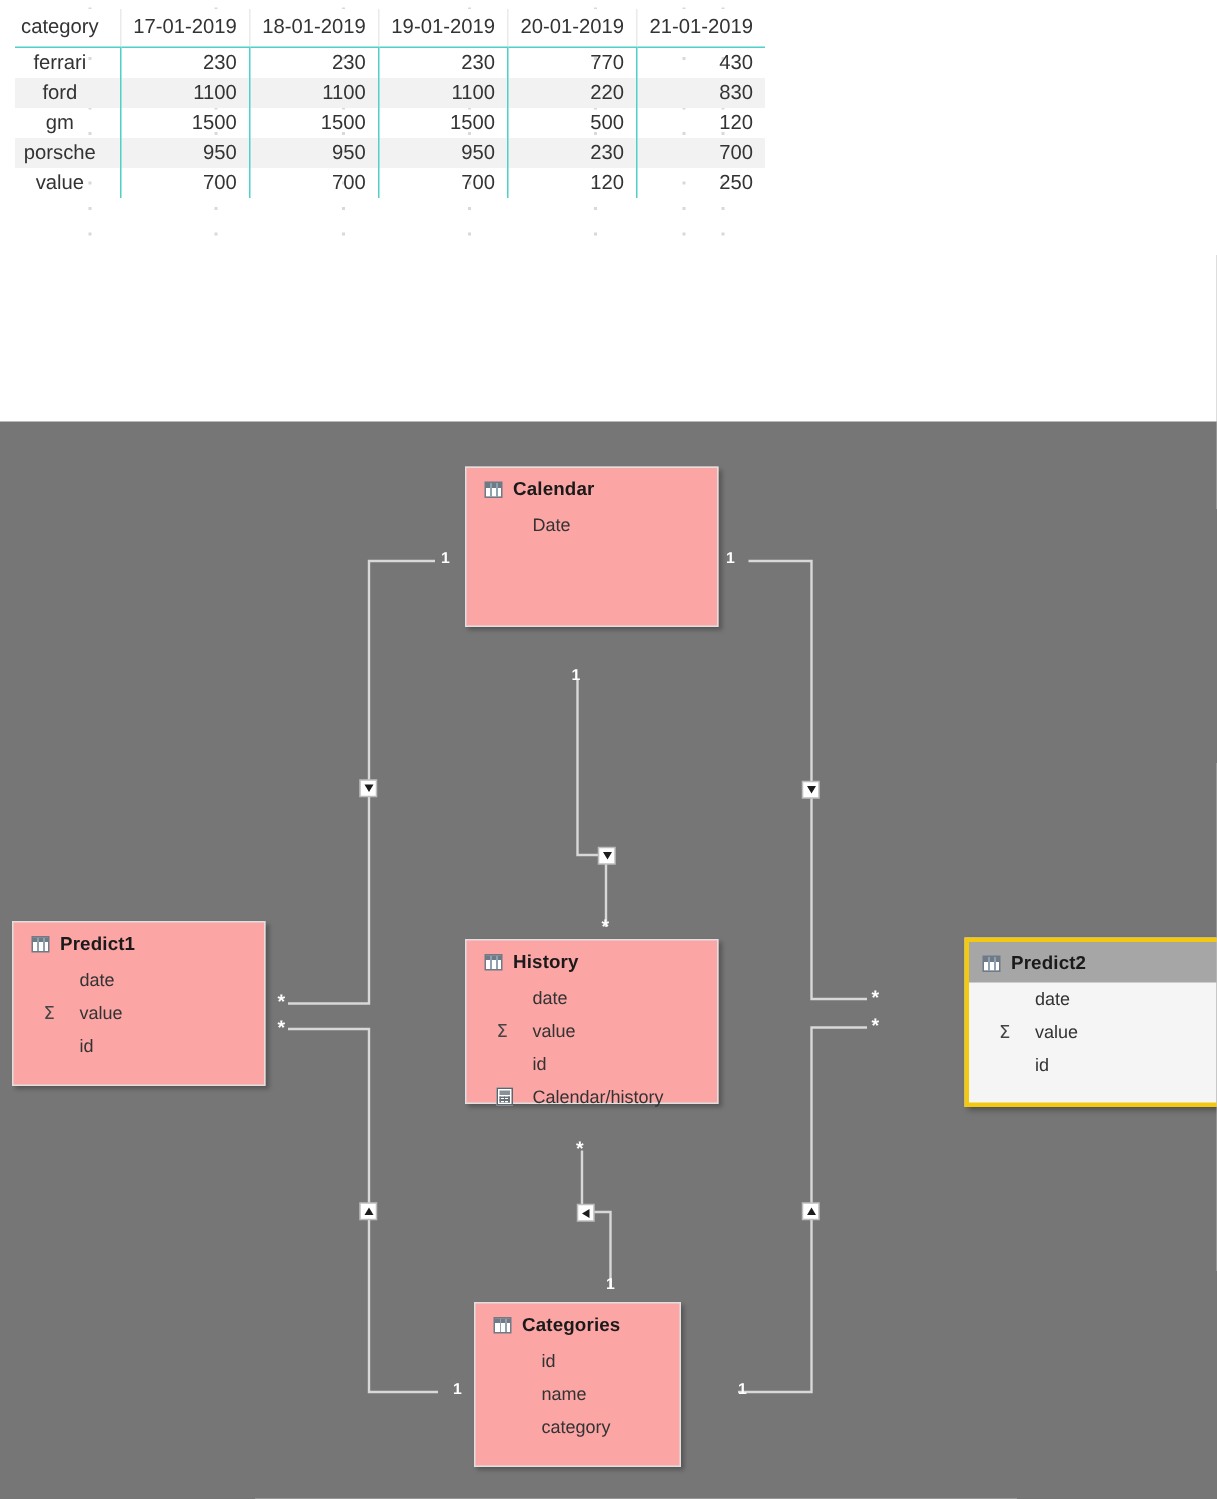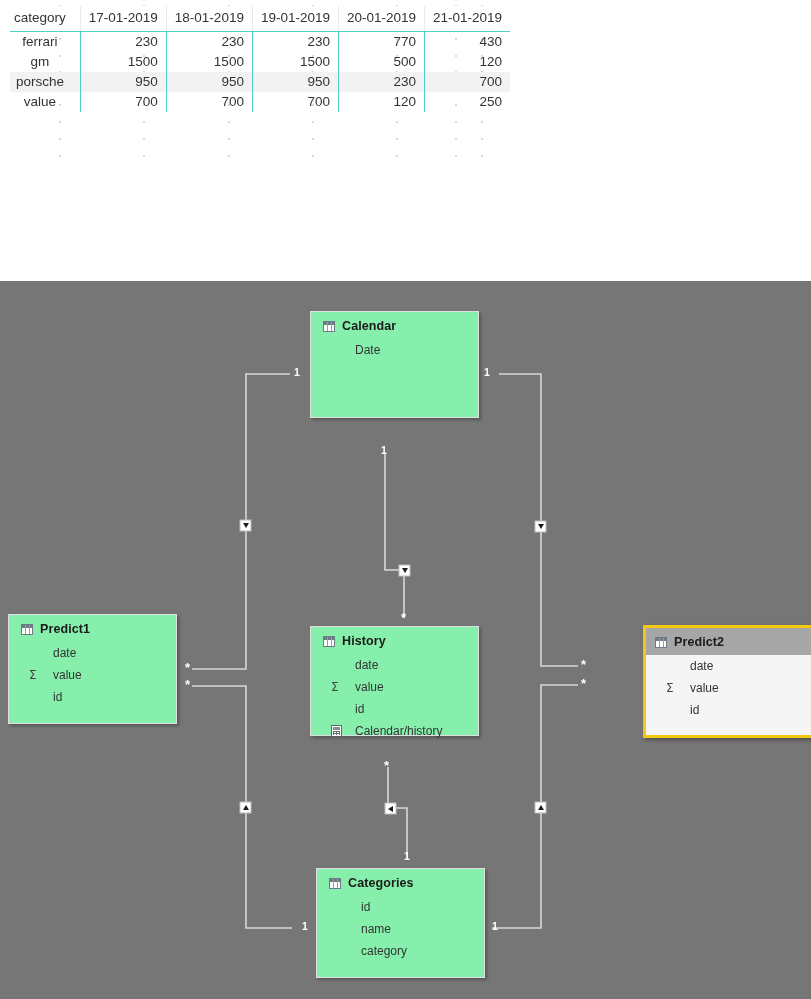--- a/index.html
+++ b/index.html
@@ -56,21 +56,21 @@
   
   #diagram-canvas{
     position:absolute;left:0;top:281px;width:811px;height:718px;
     background:#767676;
     overflow:hidden;
   }
   #relationship-layer{position:absolute;left:0;top:0;width:811px;height:718px;}
 
   .tbl{
     position:absolute;
-    background:#86efac;
+    background:#fca5a5;
     border:1px solid #e0e0e0;
     box-shadow:2px 2px 3px rgba(0,0,0,0.28);
     box-sizing:border-box;
   }
   .tbl .tbl-head{
     display:flex;align-items:center;
     padding:7px 0 6px 12px;
     font-size:12.5px;font-weight:bold;color:#1a1a1a;
     letter-spacing:0.1px;
   }
@@ -225,20 +225,28 @@
     </thead>
     <tbody>
       <tr>
         <td class="rowhdr">ferrari</td>
         <td>230</td>
         <td>230</td>
         <td>230</td>
         <td>770</td>
         <td>430</td>
       </tr>
+      <tr class="alt">
+        <td class="rowhdr">ford</td>
+        <td>1100</td>
+        <td>1100</td>
+        <td>1100</td>
+        <td>220</td>
+        <td>830</td>
+      </tr>
       <tr>
         <td class="rowhdr">gm</td>
         <td>1500</td>
         <td>1500</td>
         <td>1500</td>
         <td>500</td>
         <td>120</td>
       </tr>
       <tr class="alt">
         <td class="rowhdr">porsche</td>
@@ -394,21 +402,21 @@
           <span class="sigma">Σ</span>
         </span>
       <span class="fld-label">value</span>
     </div>
     <div class="field">
       <span class="fld-icon"></span>
       <span class="fld-label">id</span>
     </div>
   </div>
 
-  <div class="tbl" style="left:316px;top:587px;width:169px;height:110px;">
+  <div class="tbl" style="left:316px;top:587px;width:138px;height:110px;">
     <div class="tbl-head">
       <span class="grid-icon"></span>
       <span class="tbl-name">Categories</span>
     </div>
     <div class="field">
       <span class="fld-icon"></span>
       <span class="fld-label">id</span>
     </div>
     <div class="field">
       <span class="fld-icon"></span>

